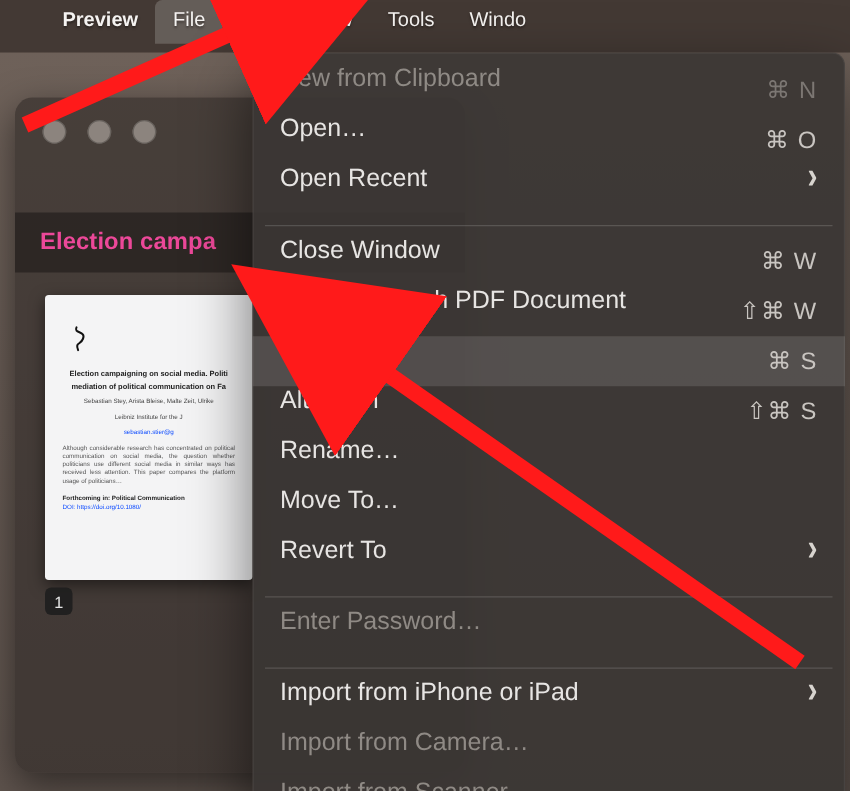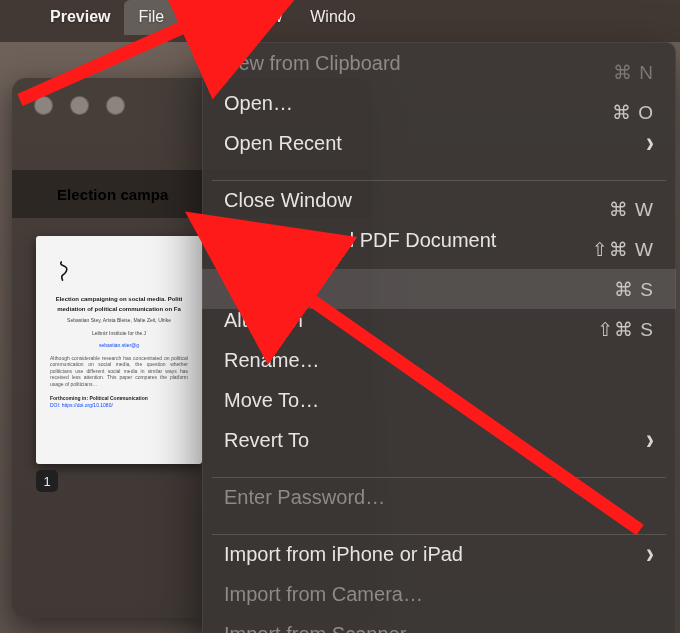--- a/index.html
+++ b/index.html
@@ -49,23 +49,22 @@
     background: #8c847e;
     box-shadow: inset 0 0 0 1px rgba(0,0,0,.25);
   }
   .doc-toolbar {
     position: absolute; top: 92px; left: 0; right: 0; height: 48px;
     background: rgba(0,0,0,0.35);
     display: flex; align-items: center;
     padding: 0 20px;
   }
   .doc-title {
-    font-size: 15px; font-weight: 600; color: #000000;
+    font-size: 19px; font-weight: 600; color: #ec4899;
     letter-spacing: .1px;
-    margin-left: 25px;
   }
   .thumb {
     position: absolute; top: 158px; left: 24px;
     width: 166px; height: 228px;
     background: #f4f4f5;
     border-radius: 3px;
     box-shadow: 0 4px 12px rgba(0,0,0,.5);
     padding: 22px 14px 10px;
     font-size: 5px; color: #222; line-height: 1.3;
   }
@@ -136,20 +135,21 @@
 </style>
 </head>
 <body>
 
 <div class="menubar">
   <span class="apple"></span>
   <span class="item appname">Preview</span>
   <span class="item open">File</span>
   <span class="item">Edit</span>
   <span class="item">View</span>
+  <span class="item">Tools</span>
   <span class="item">Windo</span>
 </div>
 
 <div class="doc-window">
   <div class="traffic">
     <span></span>
     <span></span>
     <span></span>
   </div>
   <div class="doc-toolbar">
@@ -183,21 +183,21 @@
   <div class="row">
     <span class="label">Open Recent</span>
     <span class="chev">›</span>
   </div>
   <div class="sep"></div>
   <div class="row">
     <span class="label">Close Window</span>
     <span class="shortcut glyph">⌘ W</span>
   </div>
   <div class="row">
-    <span class="label">Tools Selected PDF Document</span>
+    <span class="label">Close Although PDF Document</span>
     <span class="shortcut glyph">⇧⌘ W</span>
   </div>
   <div class="row highlight">
     <span class="label">Save</span>
     <span class="shortcut glyph">⌘ S</span>
   </div>
   <div class="row">
     <span class="label">Although</span>
     <span class="shortcut glyph">⇧⌘ S</span>
   </div>

